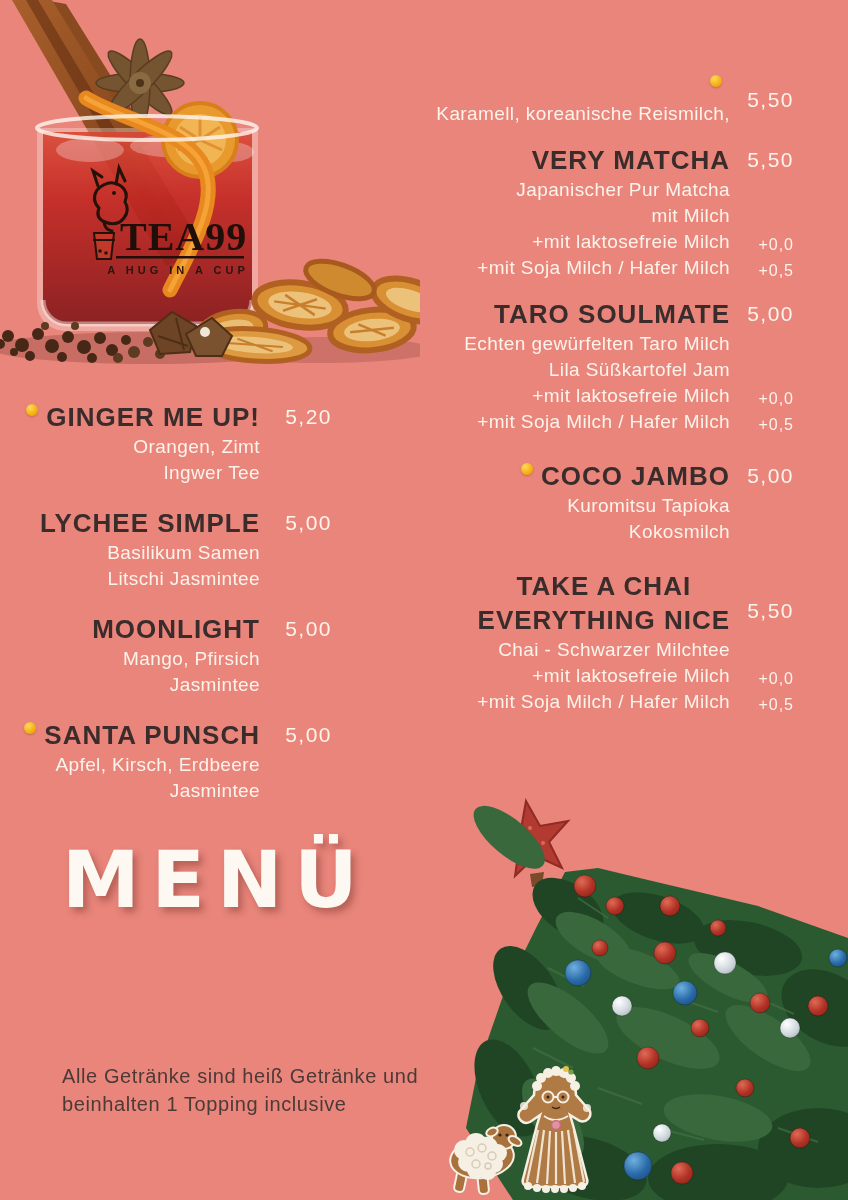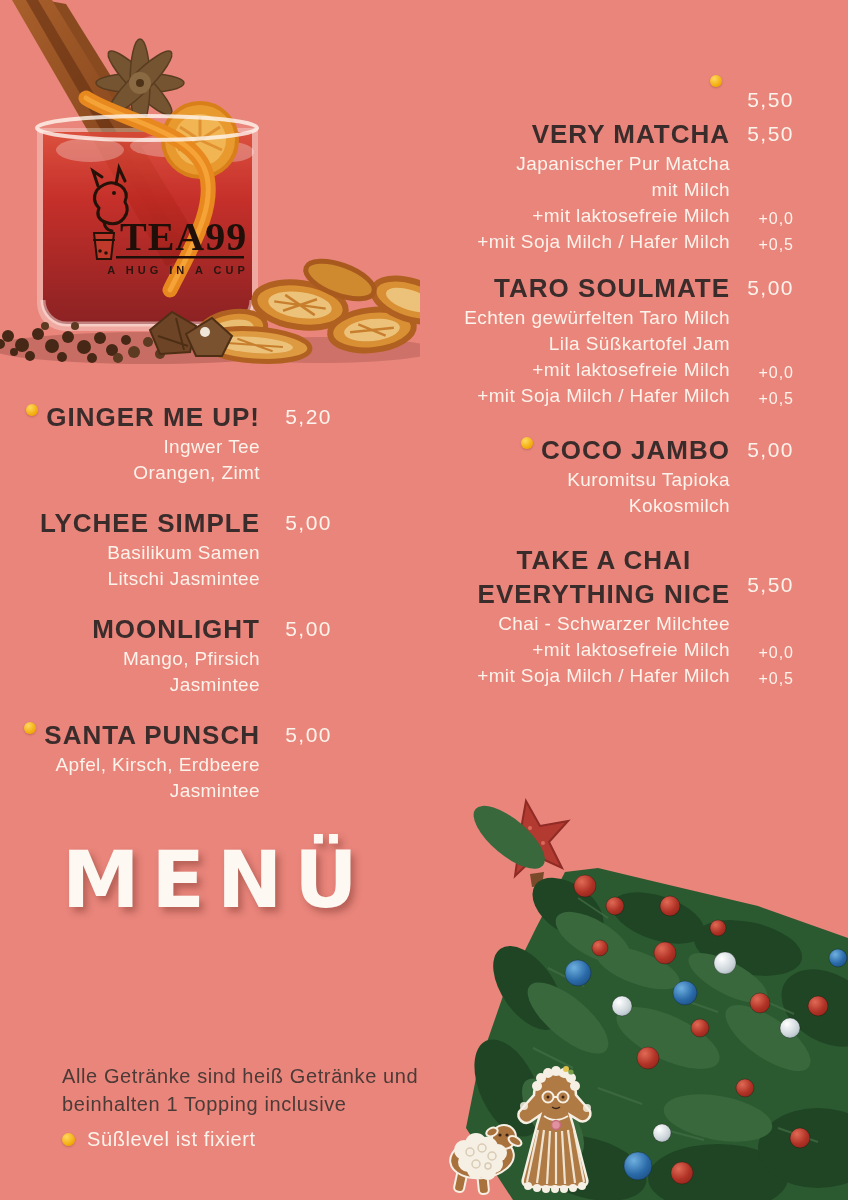--- a/index.html
+++ b/index.html
@@ -208,20 +208,21 @@
         <path d="M158,336 l30,10 M176,318 l8,32" stroke="#4e2f15" stroke-width="2"></path>
         <circle cx="205" cy="332" r="5" fill="#efe6d8"></circle>
       </g>
     </g>
   </svg>
 
   <div class="menu-col col-right" id="col-right">
       <div class="menu-item">
         <div class="item-head"><span class="dot"></span></div>
         <span class="item-price">5,50</span>
+        <div class="desc-line">Karamell, koreanische Reismilch,</div>
       </div>
       <div class="menu-item">
         <div class="item-head"><span class="item-name">VERY MATCHA</span></div>
         <span class="item-price">5,50</span>
         <div class="desc-line">Japanischer Pur Matcha</div>
         <div class="desc-line">mit Milch</div>
         <div class="desc-line"><span>+mit laktosefreie Milch</span><span class="extra-price">+0,0</span></div>
         <div class="desc-line"><span>+mit Soja Milch / Hafer Milch</span><span class="extra-price">+0,5</span></div>
       </div>
       <div class="menu-item">
@@ -245,22 +246,22 @@
         <div class="desc-line">Chai - Schwarzer Milchtee</div>
         <div class="desc-line"><span>+mit laktosefreie Milch</span><span class="extra-price">+0,0</span></div>
         <div class="desc-line"><span>+mit Soja Milch / Hafer Milch</span><span class="extra-price">+0,5</span></div>
       </div>
     </div>
 
   <div class="menu-col col-left" id="col-left">
       <div class="menu-item">
         <div class="item-head"><span class="dot"></span><span class="item-name">GINGER ME UP!</span></div>
         <span class="item-price">5,20</span>
+        <div class="desc-line">Orangen, Zimt</div>
         <div class="desc-line">Ingwer Tee</div>
-        <div class="desc-line">Orangen, Zimt</div>
       </div>
       <div class="menu-item">
         <div class="item-head"><span class="item-name">LYCHEE SIMPLE</span></div>
         <span class="item-price">5,00</span>
         <div class="desc-line">Basilikum Samen</div>
         <div class="desc-line">Litschi Jasmintee</div>
       </div>
       <div class="menu-item">
         <div class="item-head"><span class="item-name">MOONLIGHT</span></div>
         <span class="item-price">5,00</span>
@@ -275,24 +276,20 @@
       </div>
     </div>
 
   <div class="big-title">
     <div>MENÜ</div>
   </div>
 
   <div class="note">
     <div>Alle Getränke sind heiß Getränke und</div>
     <div>beinhalten 1 Topping inclusive</div>
-  </div>
-  <div class="note-bullet">
-    <span class="dot"></span>
-    <span>Süßlevel ist fixiert</span>
   </div>
 
   <svg class="photo-tree" width="430" height="412" viewBox="0 0 430 412">
     <defs>
       <radialGradient id="gRed" cx=".35" cy=".3" r="1">
         <stop offset="0" stop-color="#e06a55"></stop>
           <stop offset=".5" stop-color="#b03226"></stop>
           <stop offset="1" stop-color="#7e1d14"></stop>
       </radialGradient>
       <radialGradient id="gBlue" cx=".35" cy=".3" r="1">

